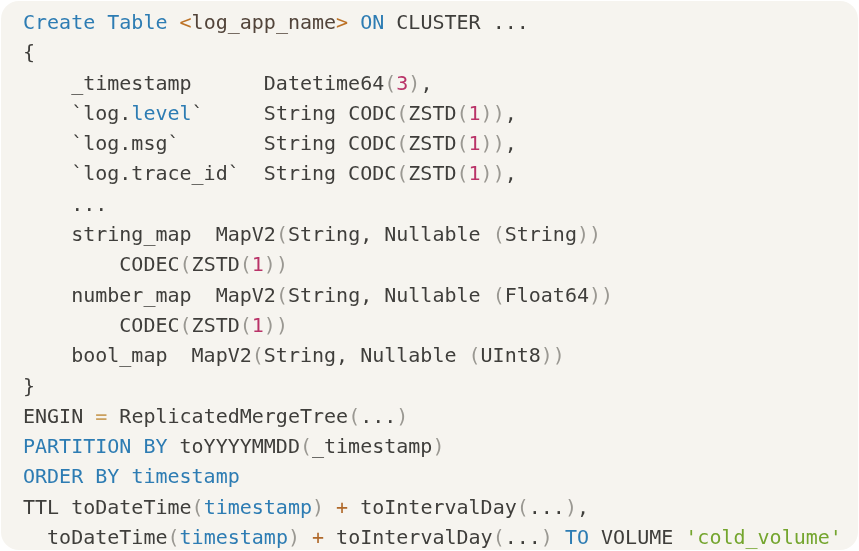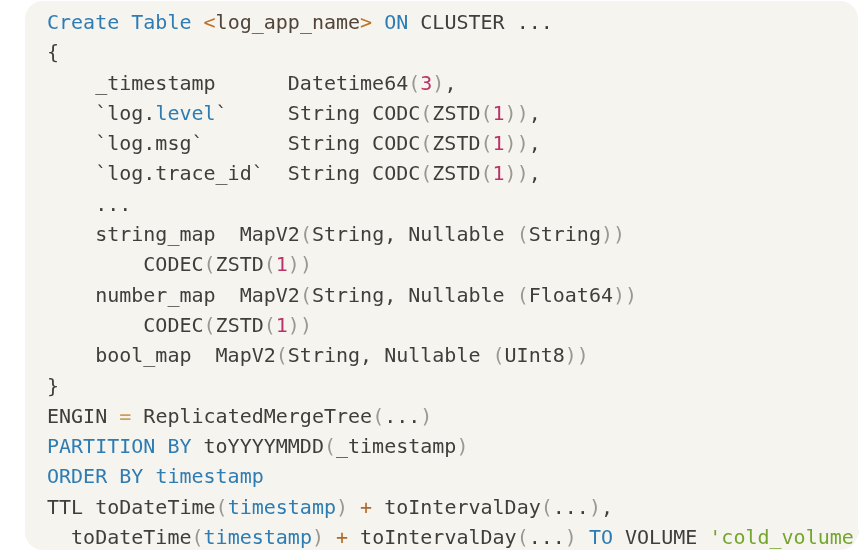--- a/index.html
+++ b/index.html
@@ -13,21 +13,20 @@
   .code-block {
     position: absolute;
     left: 1px;
     top: 1px;
     right: 1px;
     bottom: 1px;
     background: #f6f4ef;
     border-radius: 18px;
     box-sizing: border-box;
     padding: 6px 0 0 22px;
-    margin-left: 24px;
   }
   pre.code {
     margin: 0;
     font-family: "DejaVu Sans Mono", "Liberation Mono", monospace;
     font-size: 20px;
     line-height: 30.3px;
     white-space: pre;
   }
   pre.code .line {
     height: 30.3px;

